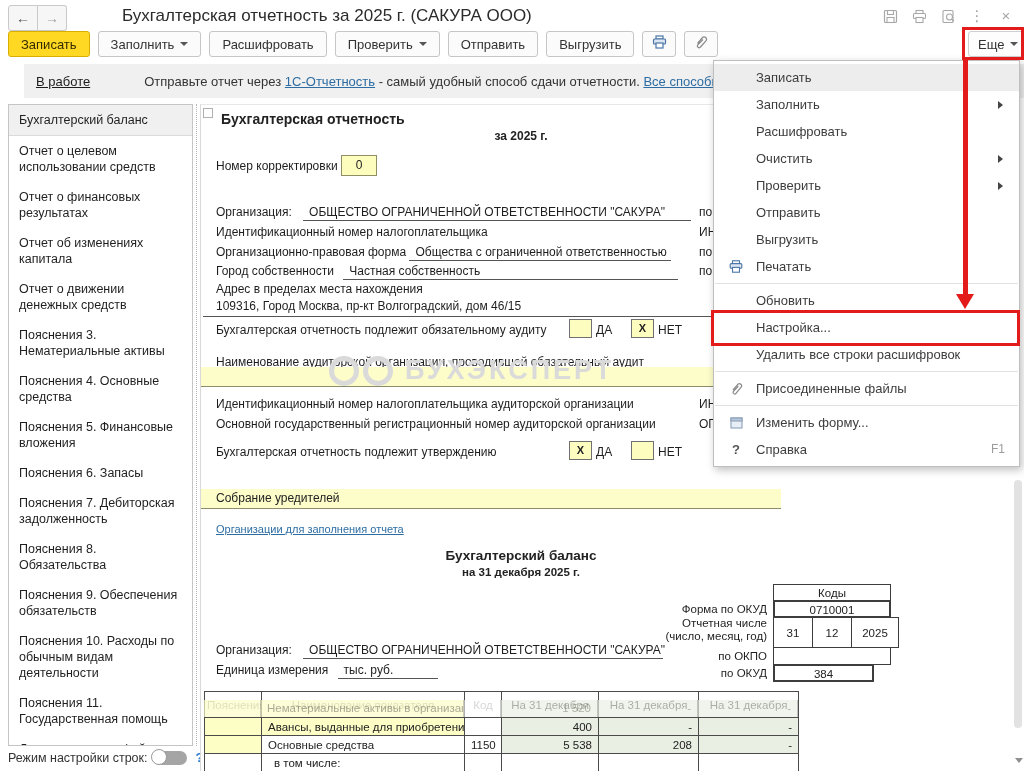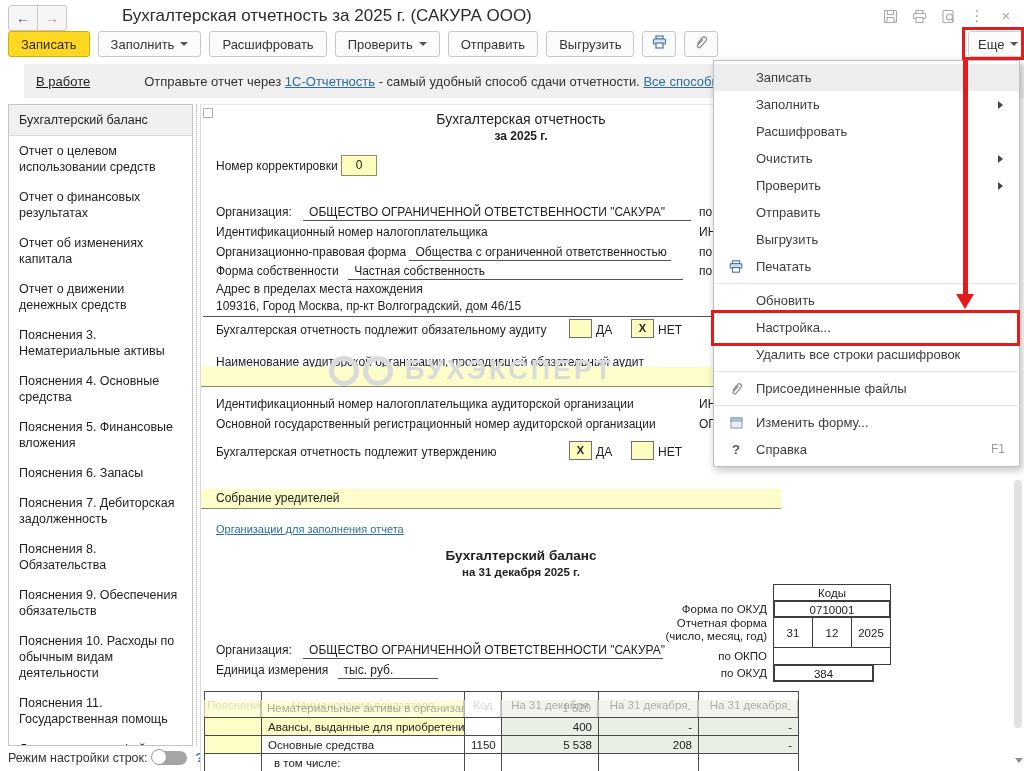--- a/index.html
+++ b/index.html
@@ -40,21 +40,21 @@
   .splitter{position:absolute;left:196px;top:104px;height:642px;border-left:1px dotted #b5b5b5;}
   .sb-footer{position:absolute;left:8px;top:750px;display:flex;align-items:center;font-size:12.5px;color:#333;}
   .toggle{position:relative;width:34px;height:14px;background:#a5a5a5;border-radius:8px;margin-left:6px;}
   .toggle .knob{position:absolute;left:-2px;top:-2px;width:16px;height:16px;border-radius:50%;
                 background:#fff;border:1px solid #9a9a9a;box-sizing:border-box;}
   .sb-help{color:#2b7cd3;font-weight:bold;margin-left:8px;font-size:13px;}
   
   .formarea{position:absolute;left:200px;top:104px;right:6px;bottom:0;background:#fff;
             border-left:1px solid #d9d9d9;border-top:1px solid #e8e8e8;overflow:hidden;}
   .corner{position:absolute;left:2px;top:3px;width:8px;height:8px;border:1px solid #b0b0b0;}
-  .doc-title{position:absolute;left:20px;top:6px;width:600px;text-align:center;font-size:14px;font-weight:normal;}
+  .doc-title{position:absolute;left:20px;top:6px;width:600px;font-size:14px;font-weight:bold;}
   .doc-period{position:absolute;left:20px;top:24px;width:600px;text-align:center;font-size:12px;font-weight:bold;}
   .frow{position:absolute;font-size:12px;color:#1e1e1e;white-space:nowrap;}
   .uval{display:inline-block;border-bottom:1px solid #555;padding:0 4px 1px 6px;box-sizing:border-box;}
   .corrbox{position:absolute;left:140px;top:50px;width:34px;height:19px;background:#fdfdbe;
            border:1px solid #8f8f66;text-align:center;font-size:12px;line-height:19px;}
   .chk{position:absolute;width:21px;height:17px;background:#fdfdc0;border:1px solid #707070;
        text-align:center;font-size:11px;font-weight:bold;line-height:17px;color:#222;}
   .ystrip{position:absolute;left:0;height:19px;background:#fdfdca;border-bottom:1px solid #8d8d6d;
           font-size:12px;line-height:19px;}
   .hline{position:absolute;border-top:1px solid #555;}
@@ -242,21 +242,21 @@
     <div class="frow" style="left:15px;top:120px;">Идентификационный номер налогоплательщика</div>
     <div class="frag" style="top:120px;">ИН</div>
 
     <div class="frow" style="left:15px;top:140px;">
       <span>Организационно-правовая форма</span>
       <span class="uval" style="width:262px;">Общества с ограниченной ответственностью</span>
     </div>
     <div class="frag" style="top:140px;">по</div>
 
     <div class="frow" style="left:15px;top:159px;">
-      <span>Форма собственности</span>
+      <span>Город собственности</span>
       <span class="uval" style="width:335px;margin-left:6px;">Частная собственность</span>
     </div>
     <div class="frag" style="top:159px;">по</div>
 
     <div class="frow" style="left:15px;top:177px;">Адрес в пределах места нахождения</div>
     <div class="frow" style="left:15px;top:194px;">109316, Город Москва, пр-кт Волгоградский, дом 46/15</div>
     <div class="hline" style="left:2px;top:211px;width:592px;"></div>
 
     <div class="frow" style="left:15px;top:218px;">Бухгалтерская отчетность подлежит обязательному аудиту</div>
     <div class="chk" style="left:368px;top:214px;"></div>
@@ -285,30 +285,30 @@
     <div class="frow" style="left:457px;top:340px;">НЕТ</div>
 
     <div class="ystrip" style="top:384px;width:565px;padding-left:15px;">Собрание уредителей</div>
 
     <div class="orglink">Организации для заполнения отчета</div>
 
     <div class="bal-title">Бухгалтерский баланс</div>
     <div class="bal-date">на 31 декабря 2025 г.</div>
 
     <div class="codes-label" style="top:498px;">Форма по ОКУД</div>
-    <div class="codes-label" style="top:512px;">Отчетная форма</div>
+    <div class="codes-label" style="top:512px;">Отчетная числе</div>
     <div class="codes-label" style="top:525px;">(число, месяц, год)</div>
     <div class="codes-label" style="top:545px;">по ОКПО</div>
     <div class="codes-label" style="top:562px;">по ОКУД</div>
 
     <div class="ccell" style="left:572px;top:479px;width:118px;height:17px;line-height:16px;">Коды</div>
     <div class="ccell" style="left:572px;top:495px;width:118px;height:18px;line-height:17px;border-width:2px;">0710001</div>
     <div class="ccell" style="left:572px;top:512px;width:40px;height:31px;line-height:30px;">31</div>
     <div class="ccell" style="left:611px;top:512px;width:40px;height:31px;line-height:30px;">12</div>
-    <div class="ccell" style="left:650px;top:512px;width:40px;height:31px;line-height:30px;">2025</div>
+    <div class="ccell" style="left:650px;top:512px;width:48px;height:31px;line-height:30px;">2025</div>
     <div class="ccell" style="left:572px;top:542px;width:118px;height:18px;line-height:17px;"></div>
     <div class="ccell" style="left:572px;top:559px;width:101px;height:18px;line-height:17px;border-width:2px;">384</div>
 
     <div class="frow" style="left:15px;top:538px;">
       <span>Организация:</span>
       <span class="uval" style="width:360px;margin-left:8px;">ОБЩЕСТВО ОГРАНИЧЕННОЙ ОТВЕТСТВЕННОСТИ "САКУРА"</span>
     </div>
     <div class="frow" style="left:15px;top:558px;">
       <span>Единица измерения</span>
       <span class="uval" style="width:100px;margin-left:6px;">тыс. руб.</span>

